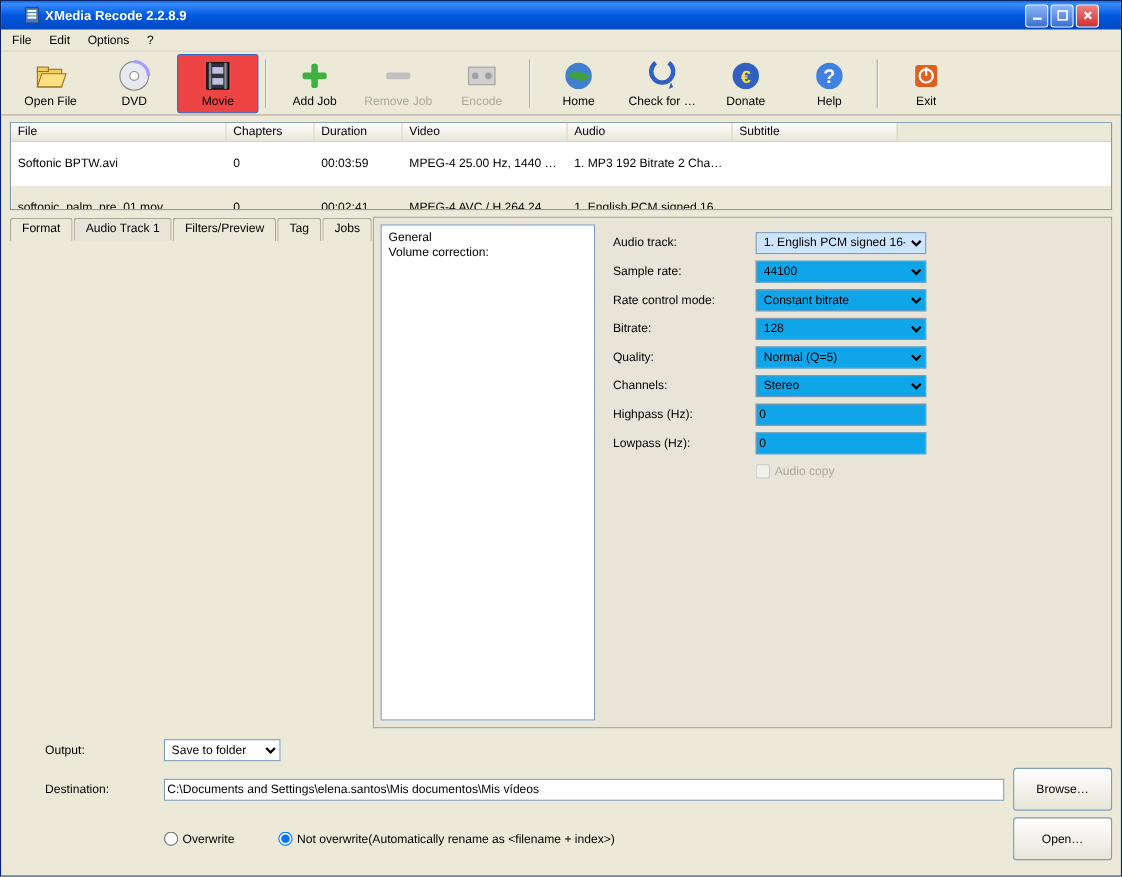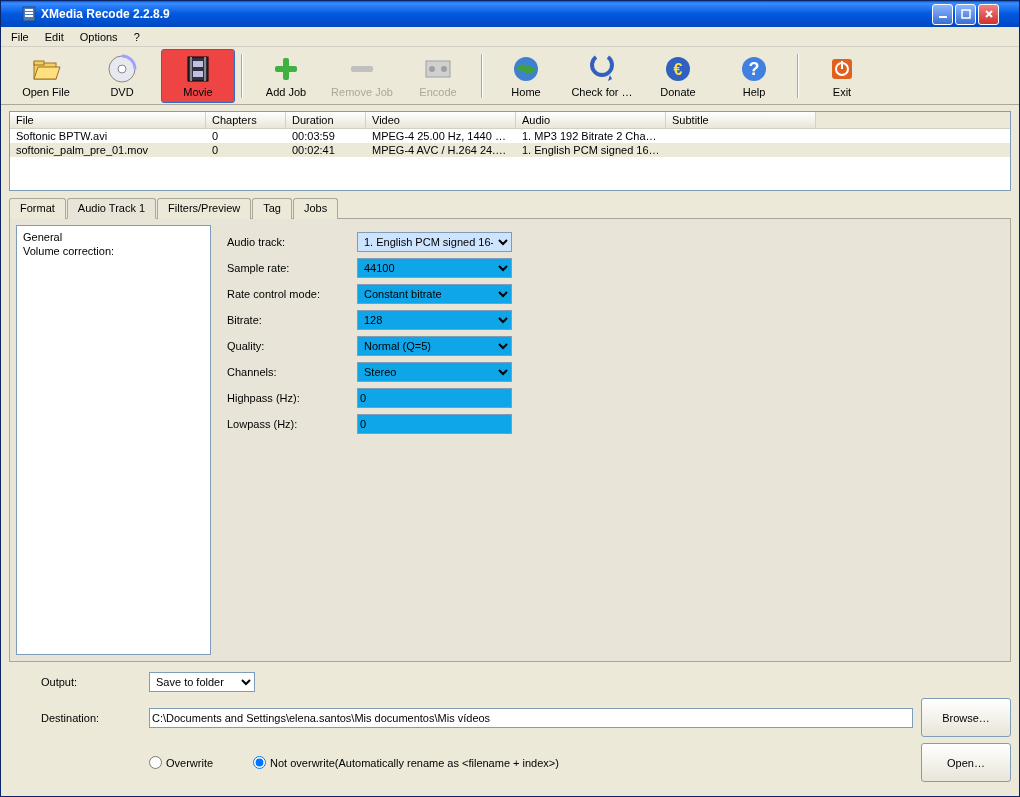--- a/index.html
+++ b/index.html
@@ -18,28 +18,28 @@
 .tbtn.disabled { color: #aca899; cursor: default; }
 .tbtn .icon { width: 32px; height: 32px; display: flex; align-items: center; justify-content: center; font-size: 24px; }
 .tbtn .lbl { font-size: 11px; margin-top: 1px; white-space: nowrap; overflow: hidden; }
 .tsep { width: 2px; height: 44px; border-left: 1px solid #aca899; border-right: 1px solid #fff; margin: 0 4px; }
 .content { flex: 1; display: flex; flex-direction: column; padding: 6px 8px; gap: 6px; overflow: hidden; }
 .filelist { height: 80px; background: #fff; border: 1px solid #7f9db9; overflow: auto; }
 .fl-header { display: flex; background: #ece9d8; border-bottom: 1px solid #d4d0c8; }
 .fl-header .col { padding: 2px 6px; border-right: 1px solid #d4d0c8; background: linear-gradient(#fff, #e8e5d8); font-weight: normal; cursor: pointer; }
 .fl-row { display: flex; border-bottom: 0; }
 .fl-row.sel { background: #ece9d8; }
-.fl-row .col { padding: 1px 6px; overflow: hidden; white-space: nowrap; text-overflow: ellipsis; }
+.fl-row .col { padding: 14px 6px; overflow: hidden; white-space: nowrap; text-overflow: ellipsis; }
 .col-file { width: 196px; }
 .col-chap { width: 80px; }
 .col-dur { width: 80px; }
 .col-video { width: 150px; }
 .col-audio { width: 150px; }
 .col-sub { width: 150px; }
-.tabs-area { flex: 1; display: flex; flex-direction: column; }
+.tabs-area { flex: 1; display: flex; flex-direction: row; }
 .tabs { display: flex; height: 21px; position: relative; top: 1px; }
 .tab { padding: 3px 10px; border: 1px solid #aca899; border-bottom: none; background: #ece9d8; margin-right: 1px; cursor: pointer; border-radius: 3px 3px 0 0; position: relative; }
 .tab.active { background: #e8e5d8; border-bottom: 1px solid #e8e5d8; z-index: 2; }
 .tabpanel { flex: 1; border: 1px solid #aca899; background: #e8e5d8; display: flex; padding: 6px; }
 .sidepanel { width: 195px; background: #fff; border: 1px solid #7f9db9; padding: 4px; }
 .sidepanel div { padding: 1px 2px; }
 .formpanel { flex: 1; padding: 6px 16px; }
 .form-row { display: flex; align-items: center; margin-bottom: 5px; height: 21px; }
 .form-row .flabel { width: 130px; }
 .form-row select, .form-row input[type=text] { width: 155px; height: 20px; border: 1px solid #7f9db9; background: #0ea5e9; font-family: inherit; font-size: 11px; padding: 0 2px; }
@@ -277,20 +277,25 @@
             <select><option>Stereo</option></select>
           </div>
           <div class="form-row">
             <span class="flabel">Highpass (Hz):</span>
             <input type="text" value="0" style="">
           </div>
           <div class="form-row">
             <span class="flabel">Lowpass (Hz):</span>
             <input type="text" value="0" style="">
           </div>
+          <div class="form-row disabled">
+            <span class="flabel"></span>
+            <input type="checkbox" disabled="" style="">
+            <span>Audio copy</span>
+          </div>
         </div>
       </div>
     </div>
   </div>
 
   <div class="bottom">
     <div class="brow">
       <span class="blabel">Output:</span>
       <select><option>Save to folder</option></select>
     </div>

